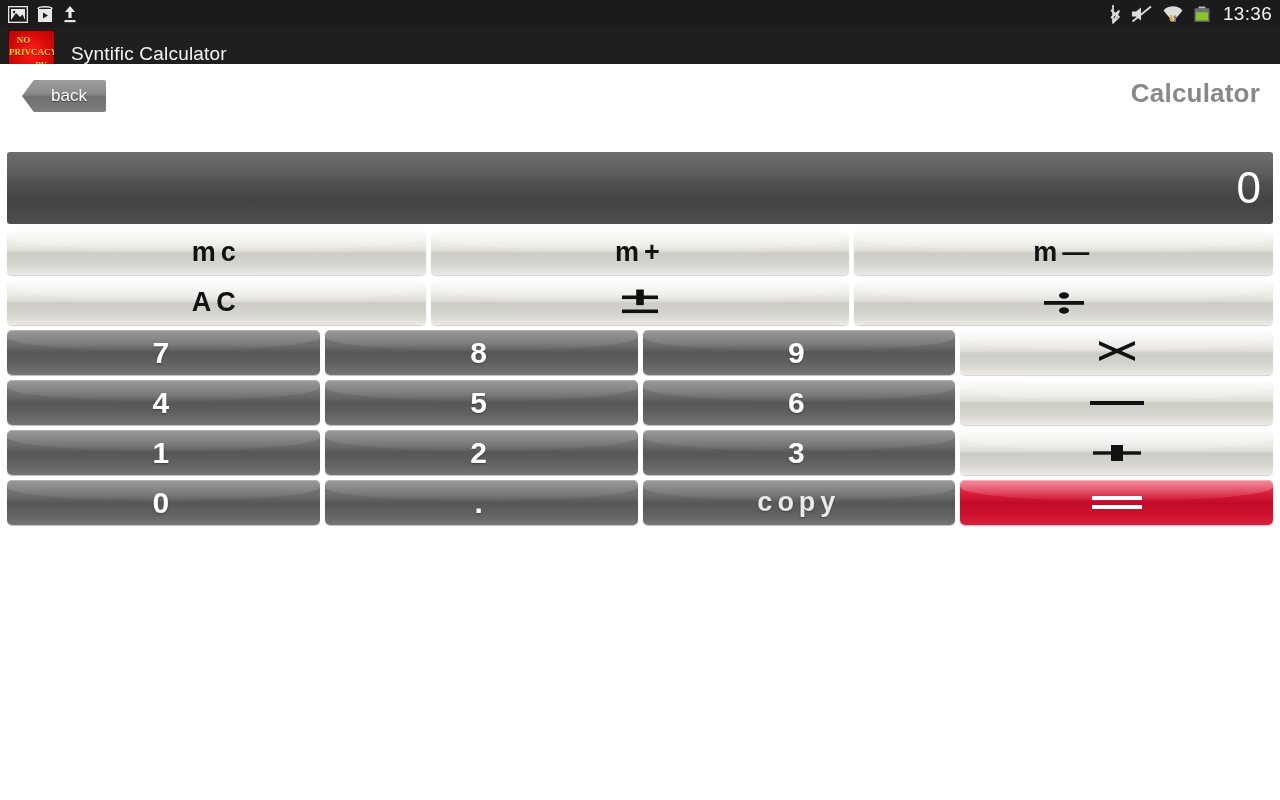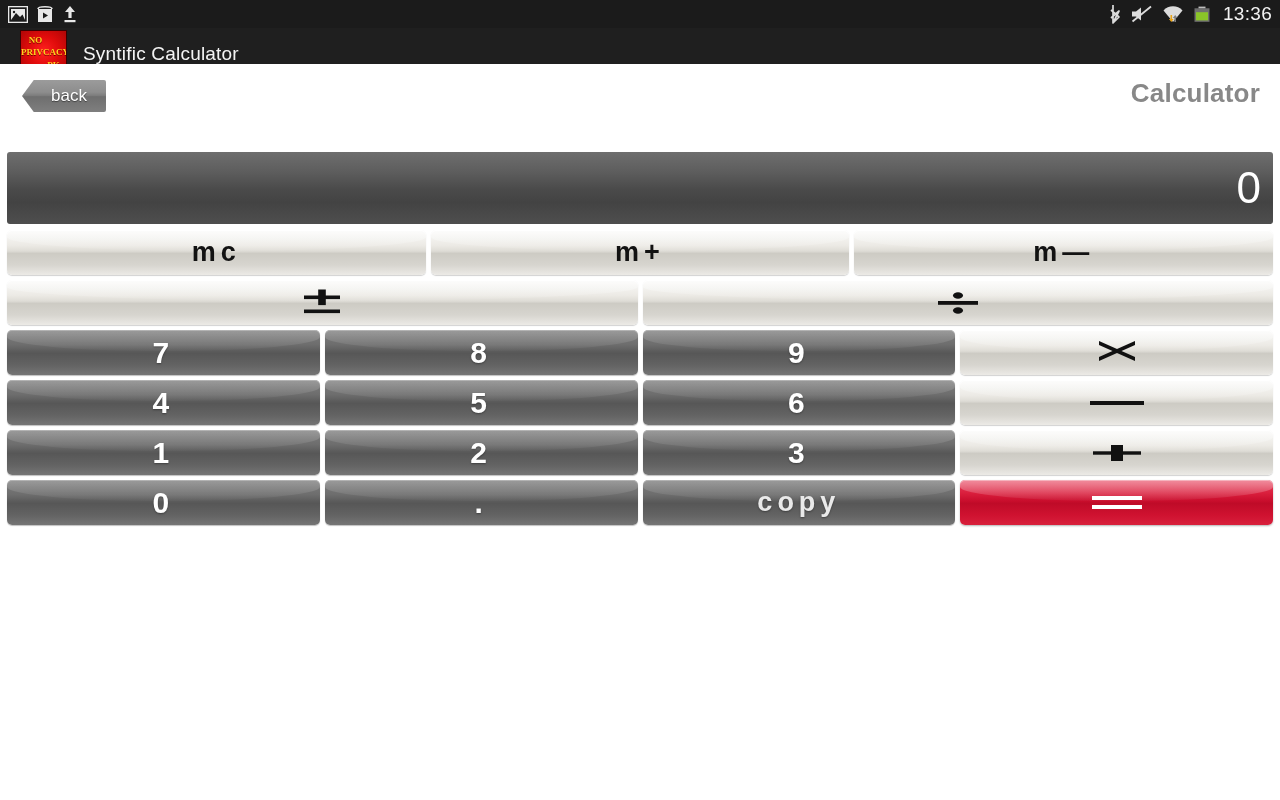--- a/index.html
+++ b/index.html
@@ -19,21 +19,21 @@
   .sb-right{ display:flex; align-items:center; gap:9px; }
   .sb-time{
     color:#f2f2f2; font-size:19px; letter-spacing:.3px;
     font-family:"Liberation Sans", sans-serif; margin-left:3px;
   }
   .sbicon{ display:block; }
 
   
   .titlebar{
     position:absolute; left:0; top:28px; width:1280px; height:52px;
-    background:#1f1f1f; display:flex; align-items:center; padding-left:20px;
+    background:#1f1f1f; display:flex; align-items:center; padding-left:8px;
     border-bottom:1px solid #2b2b2b;
   }
   .app-icon{
     width:47px; height:47px; flex:0 0 47px;
     background:radial-gradient(circle at 50% 45%, #ff2020 0%, #e00b0b 45%, #a60505 100%);
     border:1px solid #3a0000;
     position:relative; overflow:hidden;
   }
   .app-icon .ai-l1,.app-icon .ai-l2,.app-icon .ai-l3{
     position:absolute; width:100%; text-align:center;
@@ -219,20 +219,23 @@
       </div>
       <div class="key light">
         <span class="lbl">m+</span>
       </div>
       <div class="key light">
         <span class="lbl">m—</span>
       </div>
     </div>
     <div class="krow">
       <div class="key light">
+        <span class="lbl">AC</span>
+      </div>
+      <div class="key light">
         <span style="z-index: 2;">
           <svg class="glyph" width="56" height="30" viewBox="0 0 56 30">
             <rect x="10" y="7.5" width="36" height="3.6" fill="#111"></rect>
             <rect x="24.2" y="1.5" width="7.6" height="15.6" fill="#111"></rect>
             <rect x="10" y="21.5" width="36" height="3.6" fill="#111"></rect>
           </svg>
         </span>
       </div>
       <div class="key light">
         <span style="z-index: 2;">

